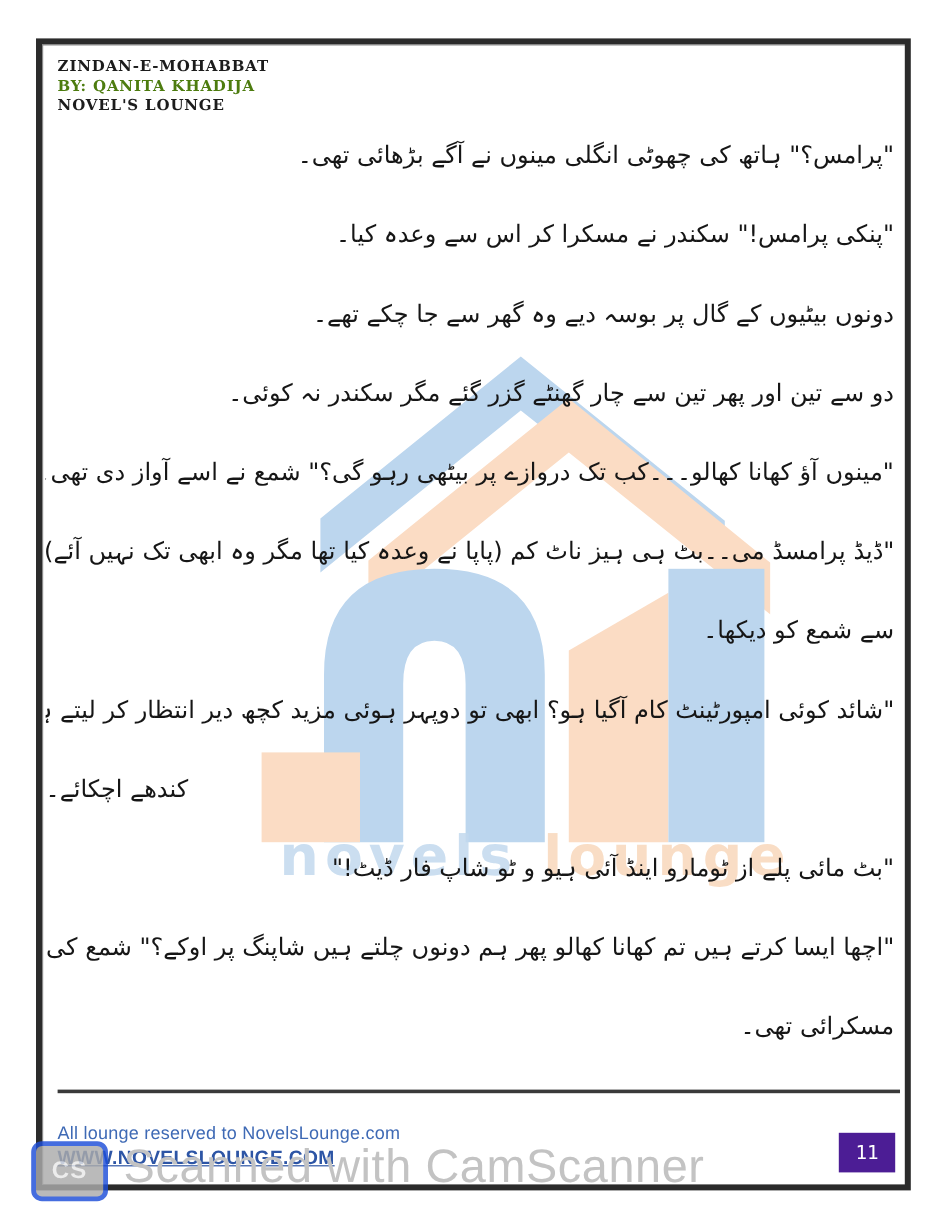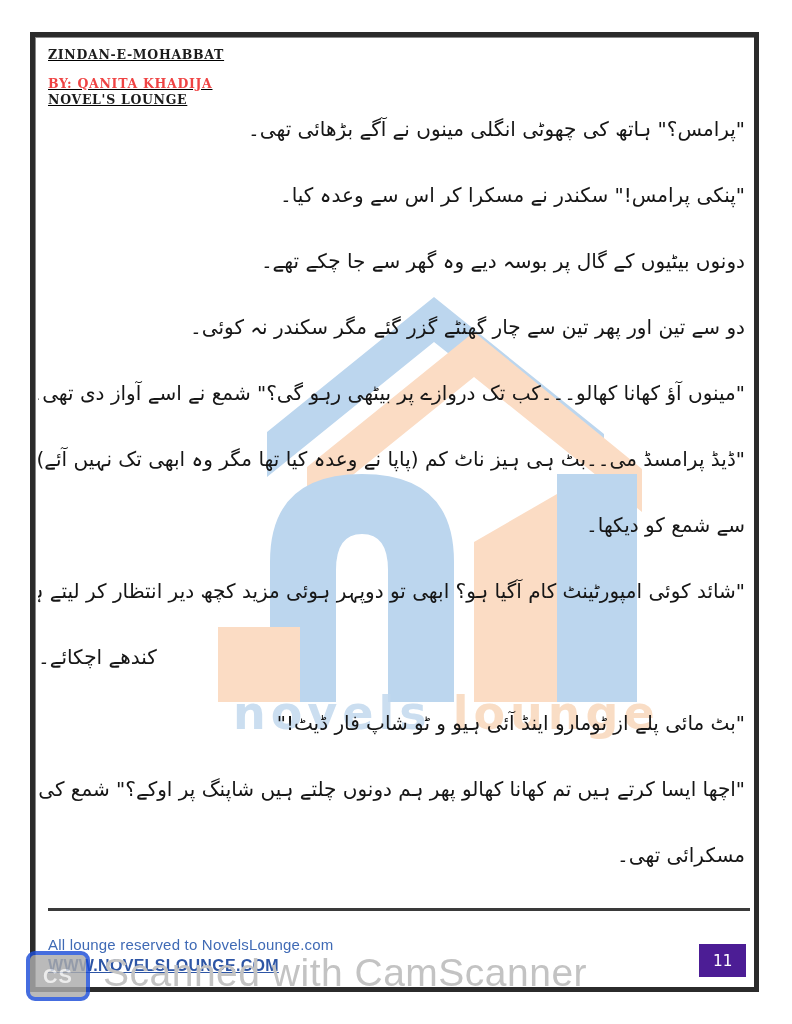--- a/index.html
+++ b/index.html
@@ -6,26 +6,26 @@
   html,body { background:#ffffff; }
   .canvas {
     position:relative; width:792px; height:1024px; background:#ffffff;
     overflow:hidden; font-family:"Liberation Sans", sans-serif;
   }
   .page-frame {
     position:absolute; left:30px; top:32px; width:729px; height:960px;
     border:5px solid #2b2b2b; background:#ffffff;
     box-shadow: inset 1px 1px 0 #8a8a8a;
   }
-  .header { position:absolute; left:48px; top:47px; z-index:3;text-decoration:underline; }
+  .header { position:absolute; left:48px; top:47px; z-index:3; }
   .header div {
     font-family:"DejaVu Serif", serif; font-weight:bold;
     font-size:12.5px; line-height:16.5px; letter-spacing:0.7px; color:#1c1c1c;
   }
-  .header .byline { color:#ef4444;margin-top:12px; }
+  .header .byline { color:#4d7c0f; }
 
   
   .wm { position:absolute; left:212px; top:262px; z-index:1; }
   .wm-words {
     position:absolute; left:233px; top:686px; z-index:1;
     font-family:"DejaVu Sans", sans-serif; font-size:46px; font-weight:bold;
     letter-spacing:5px; opacity:0.85;
   }
   .wm-words .w1 { color:#c2d9ee; }
   .wm-words .w2 { color:#f8d8bc; }

